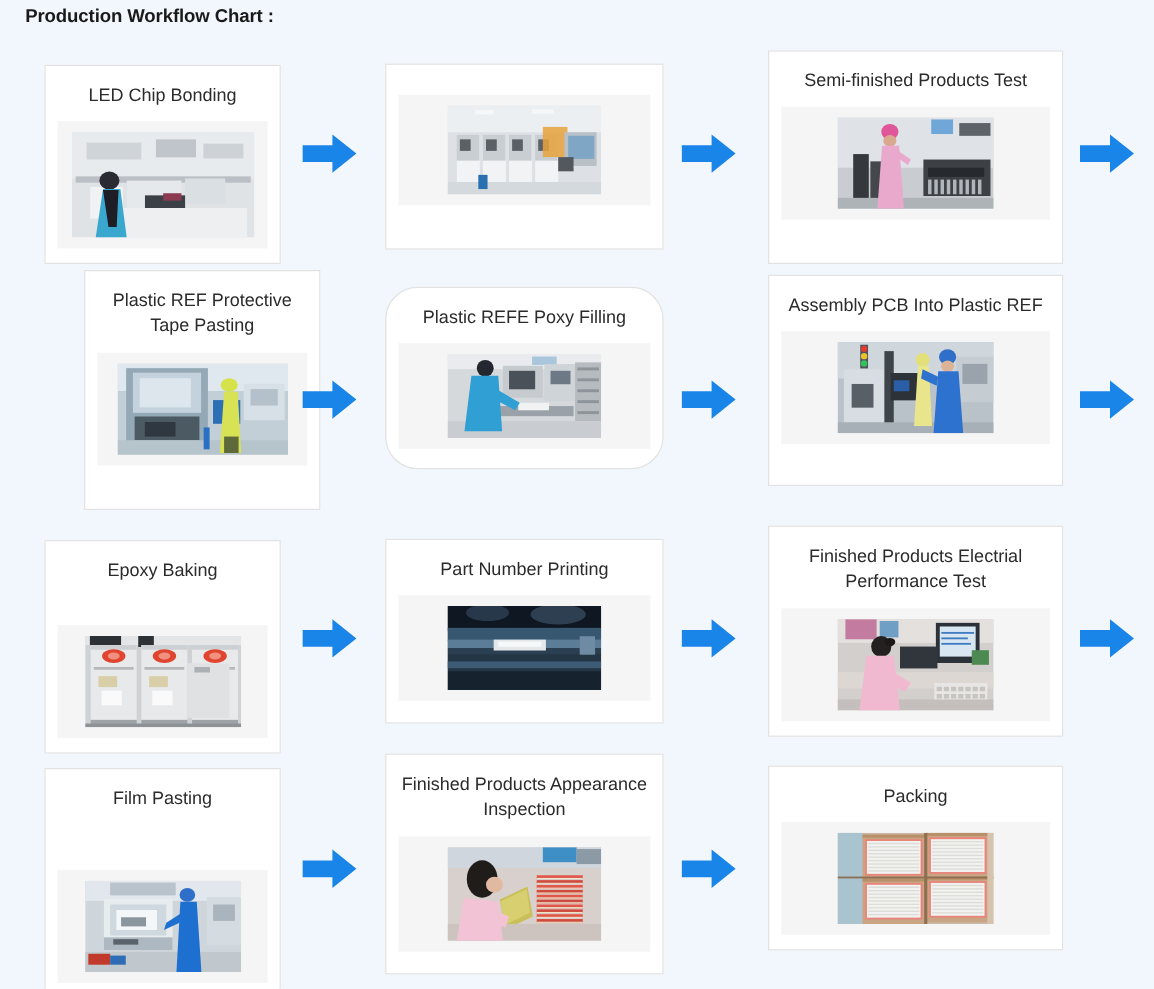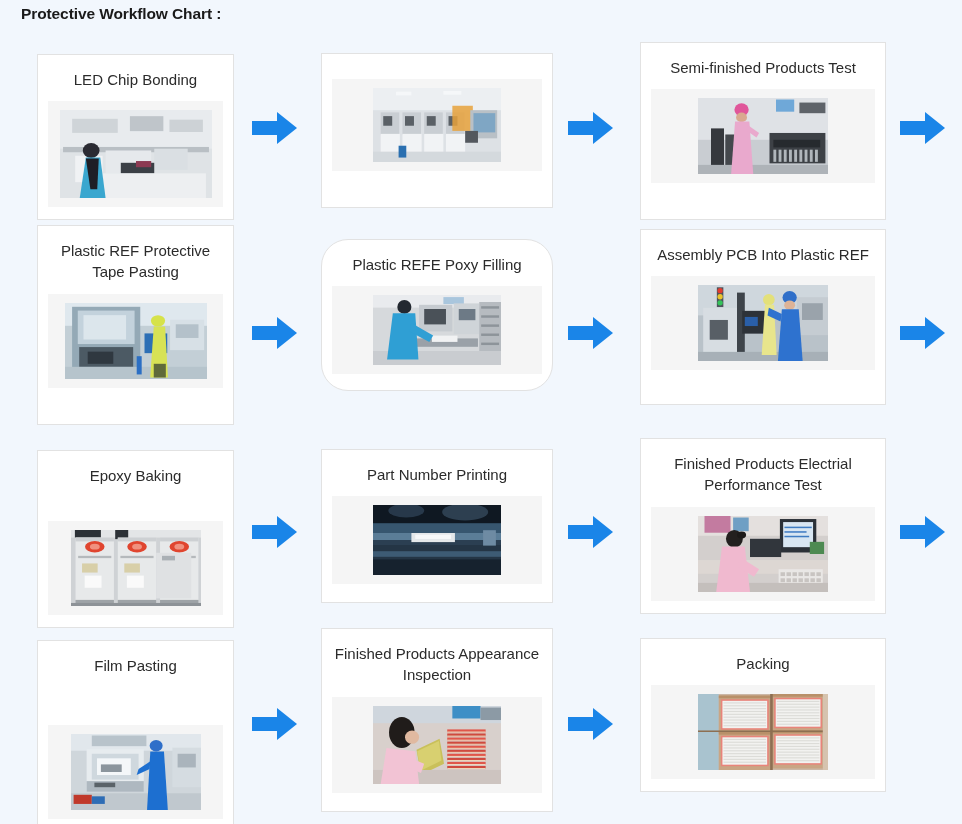--- a/index.html
+++ b/index.html
@@ -90,21 +90,21 @@
   .wf-arrow svg { display: block; width: 46px; height: 40px; }
   .wf-arrow.a1 { left: 236px; }
   .wf-arrow.a2 { left: 552px; }
   .wf-arrow.a3 { left: 884px; }
 </style>
 </head>
 <body>
 
 <div id="page">
 
-  <div id="chart-title">Protective Workflow Chart :</div>
+  <div id="chart-title">Production Workflow Chart :</div>
 
   <div id="rows">
       <div class="wf-row" style="height: 185px;">
         <div class="wf-card col1" style="top: 14px; min-height: 160px;">
           <div class="card-title">LED Chip Bonding</div>
           <div class="photo-frame" style="height: 106px;">
             <svg width="152" height="88" viewBox="0 0 152 88" xmlns="http://www.w3.org/2000/svg">
               <rect x="0" y="0" width="152" height="88" fill="#dfe3e6"></rect>
               <rect x="0" y="0" width="152" height="38.72" fill="#e8ebee"></rect>
               <rect x="12.16" y="8.8" width="45.6" height="14.08" fill="#cfd4d8"></rect>
@@ -190,21 +190,21 @@
             <polygon points="0,13 25,13 25,4 45,20 25,36 25,27 0,27" fill="#1a85e8"></polygon>
           </svg>
         </div>
         <div class="wf-arrow a3" style="top: 68px;">
           <svg viewBox="0 0 46 40" xmlns="http://www.w3.org/2000/svg">
             <polygon points="0,13 25,13 25,4 45,20 25,36 25,27 0,27" fill="#1a85e8"></polygon>
           </svg>
         </div>
       </div>
       <div class="wf-row" style="height: 205px;">
-        <div class="wf-card col1" style="top: 0px; min-height: 200px;">
+        <div class="wf-card col1" style="top: 0px; min-height: 200px; margin-left: 33px;">
           <div class="card-title">Plastic REF Protective Tape Pasting</div>
           <div class="photo-frame" style="height: 94px;">
             <svg width="142" height="76" viewBox="0 0 142 76" xmlns="http://www.w3.org/2000/svg">
               <rect x="0" y="0" width="142" height="76" fill="#c3cfd6"></rect>
               <rect x="0" y="0" width="142" height="22.8" fill="#dfe8ee"></rect>
               <rect x="7.1000000000000005" y="3.8000000000000003" width="68.16" height="60.800000000000004" fill="#94a9b6"></rect>
               <rect x="12.78" y="7.6000000000000005" width="56.800000000000004" height="33.44" fill="#c3d2dc"></rect>
               <rect x="18.46" y="12.16" width="42.6" height="24.32" fill="#dce6ec"></rect>
               <rect x="14.200000000000001" y="44.08" width="53.96" height="19.76" fill="#4c5a64"></rect>
               <rect x="22.72" y="48.64" width="25.56" height="12.16" fill="#2f3840"></rect>

